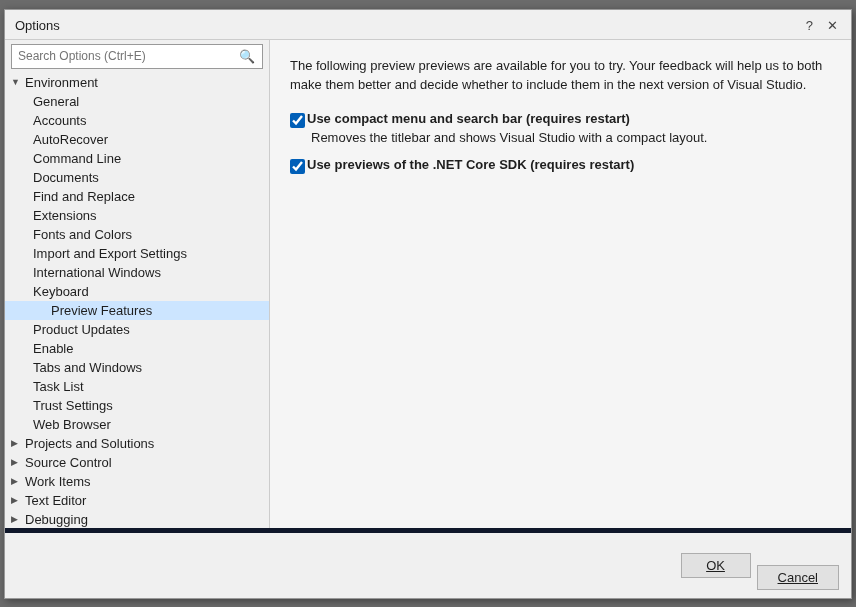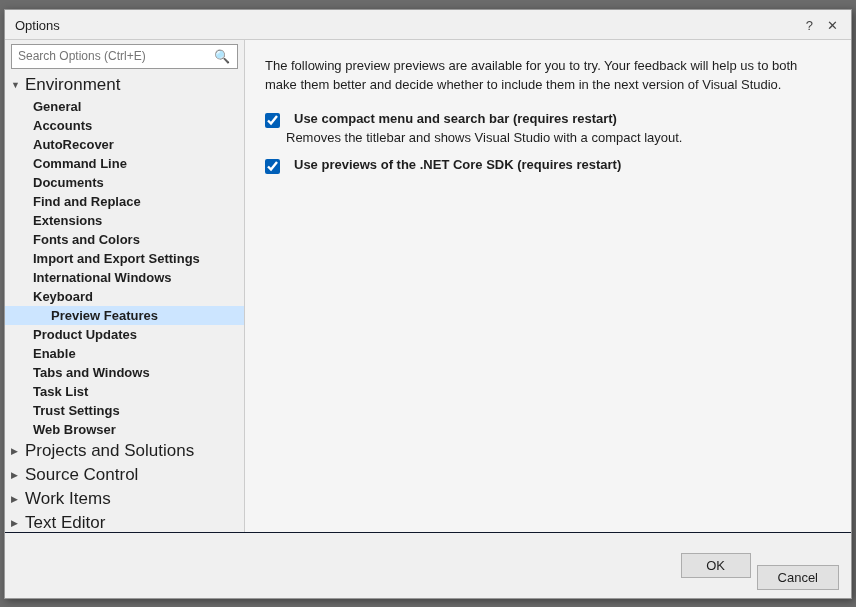--- a/index.html
+++ b/index.html
@@ -47,21 +47,21 @@
       padding: 2px 5px;
       font-size: 13px;
       color: #444;
     }
     .dialog-body {
       display: flex;
       flex: 1;
       overflow: hidden;
     }
     .left-panel {
-      width: 240px;
+      width: 265px;
       background: #f0f0f0;
       display: flex;
       flex-direction: column;
       border-right: 1px solid #ccc;
       flex-shrink: 0;
     }
     .search-box-container {
       padding: 4px 6px;
       border-bottom: 1px solid #ccc;
       display: flex;
@@ -101,44 +101,43 @@
     .tree-node.selected { background: #cce5ff; padding-left: 46px; }
     .expand-icon {
       width: 14px;
       font-size: 9px;
       color: #555;
       flex-shrink: 0;
     }
     .tree-label {
       font-size: 13px;
     }
-    .tree-parent { font-size: 17px; }
+    .tree-parent { font-size: 13px; }
     .tree-child {
       padding-left: 28px;
-      font-weight: bold;
     }
     .right-panel {
       flex: 1;
       background: #f5f5f5;
       padding: 16px 20px;
       overflow-y: auto;
     }
     .right-panel .description {
       font-size: 13px;
       color: #1e1e1e;
       line-height: 1.5;
       margin-bottom: 16px;
     }
     .feature-item {
       margin-bottom: 12px;
     }
     .feature-title-row {
       display: flex;
       align-items: flex-start;
-      gap: 14px;
+      gap: 2px;
     }
     .feature-checkbox {
       margin-top: 2px;
       flex-shrink: 0;
       width: 15px;
       height: 15px;
       accent-color: #005fb8;
     }
     .feature-title {
       font-weight: bold;
@@ -146,26 +145,27 @@
       color: #1e1e1e;
     }
     .feature-desc {
       font-size: 13px;
       color: #1e1e1e;
       margin-left: 21px;
       margin-top: 2px;
     }
     .dialog-footer {
       background: #f0f0f0;
-      border-top: 1px solid #0f172a;
+      border-top: 5px solid #0f172a;
       display: flex;
       justify-content: flex-end;
       align-items: center;
       padding: 8px 12px;
       gap: 6px;
+      text-decoration: underline;
     }
     .footer-btn {
       background: #e1e1e1;
       border: 1px solid #adadad;
       padding: 4px 20px;
       font-size: 13px;
       cursor: pointer;
       color: #1e1e1e;
       min-width: 70px;
     }

